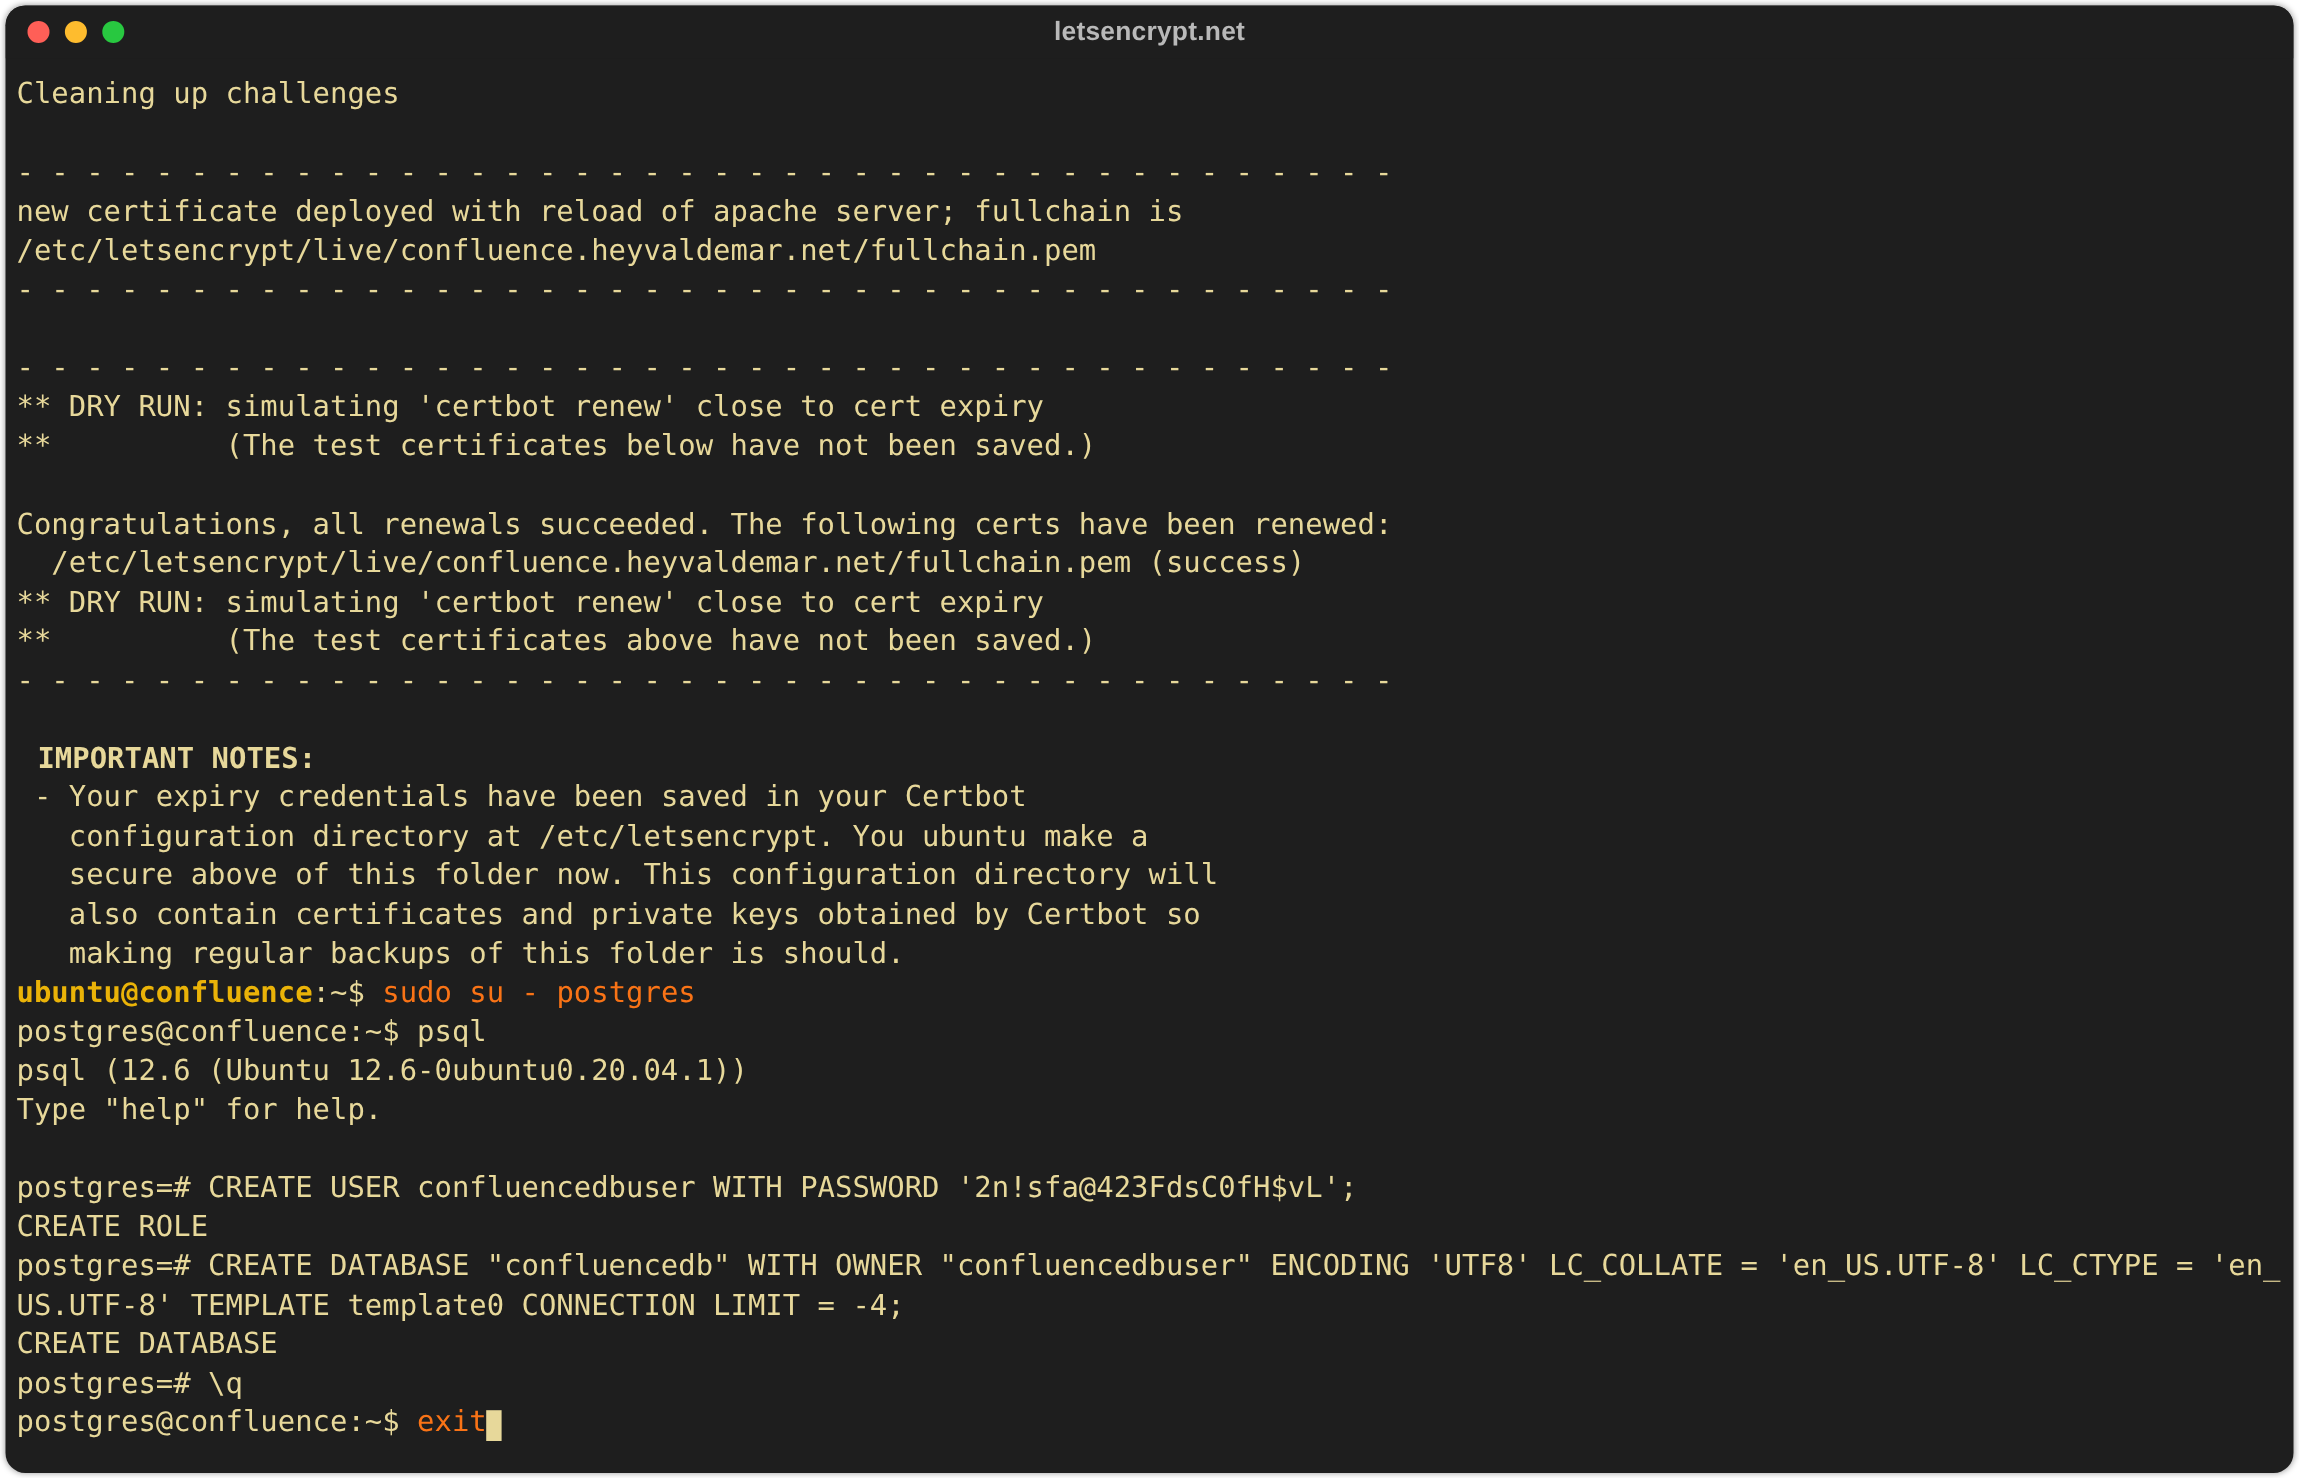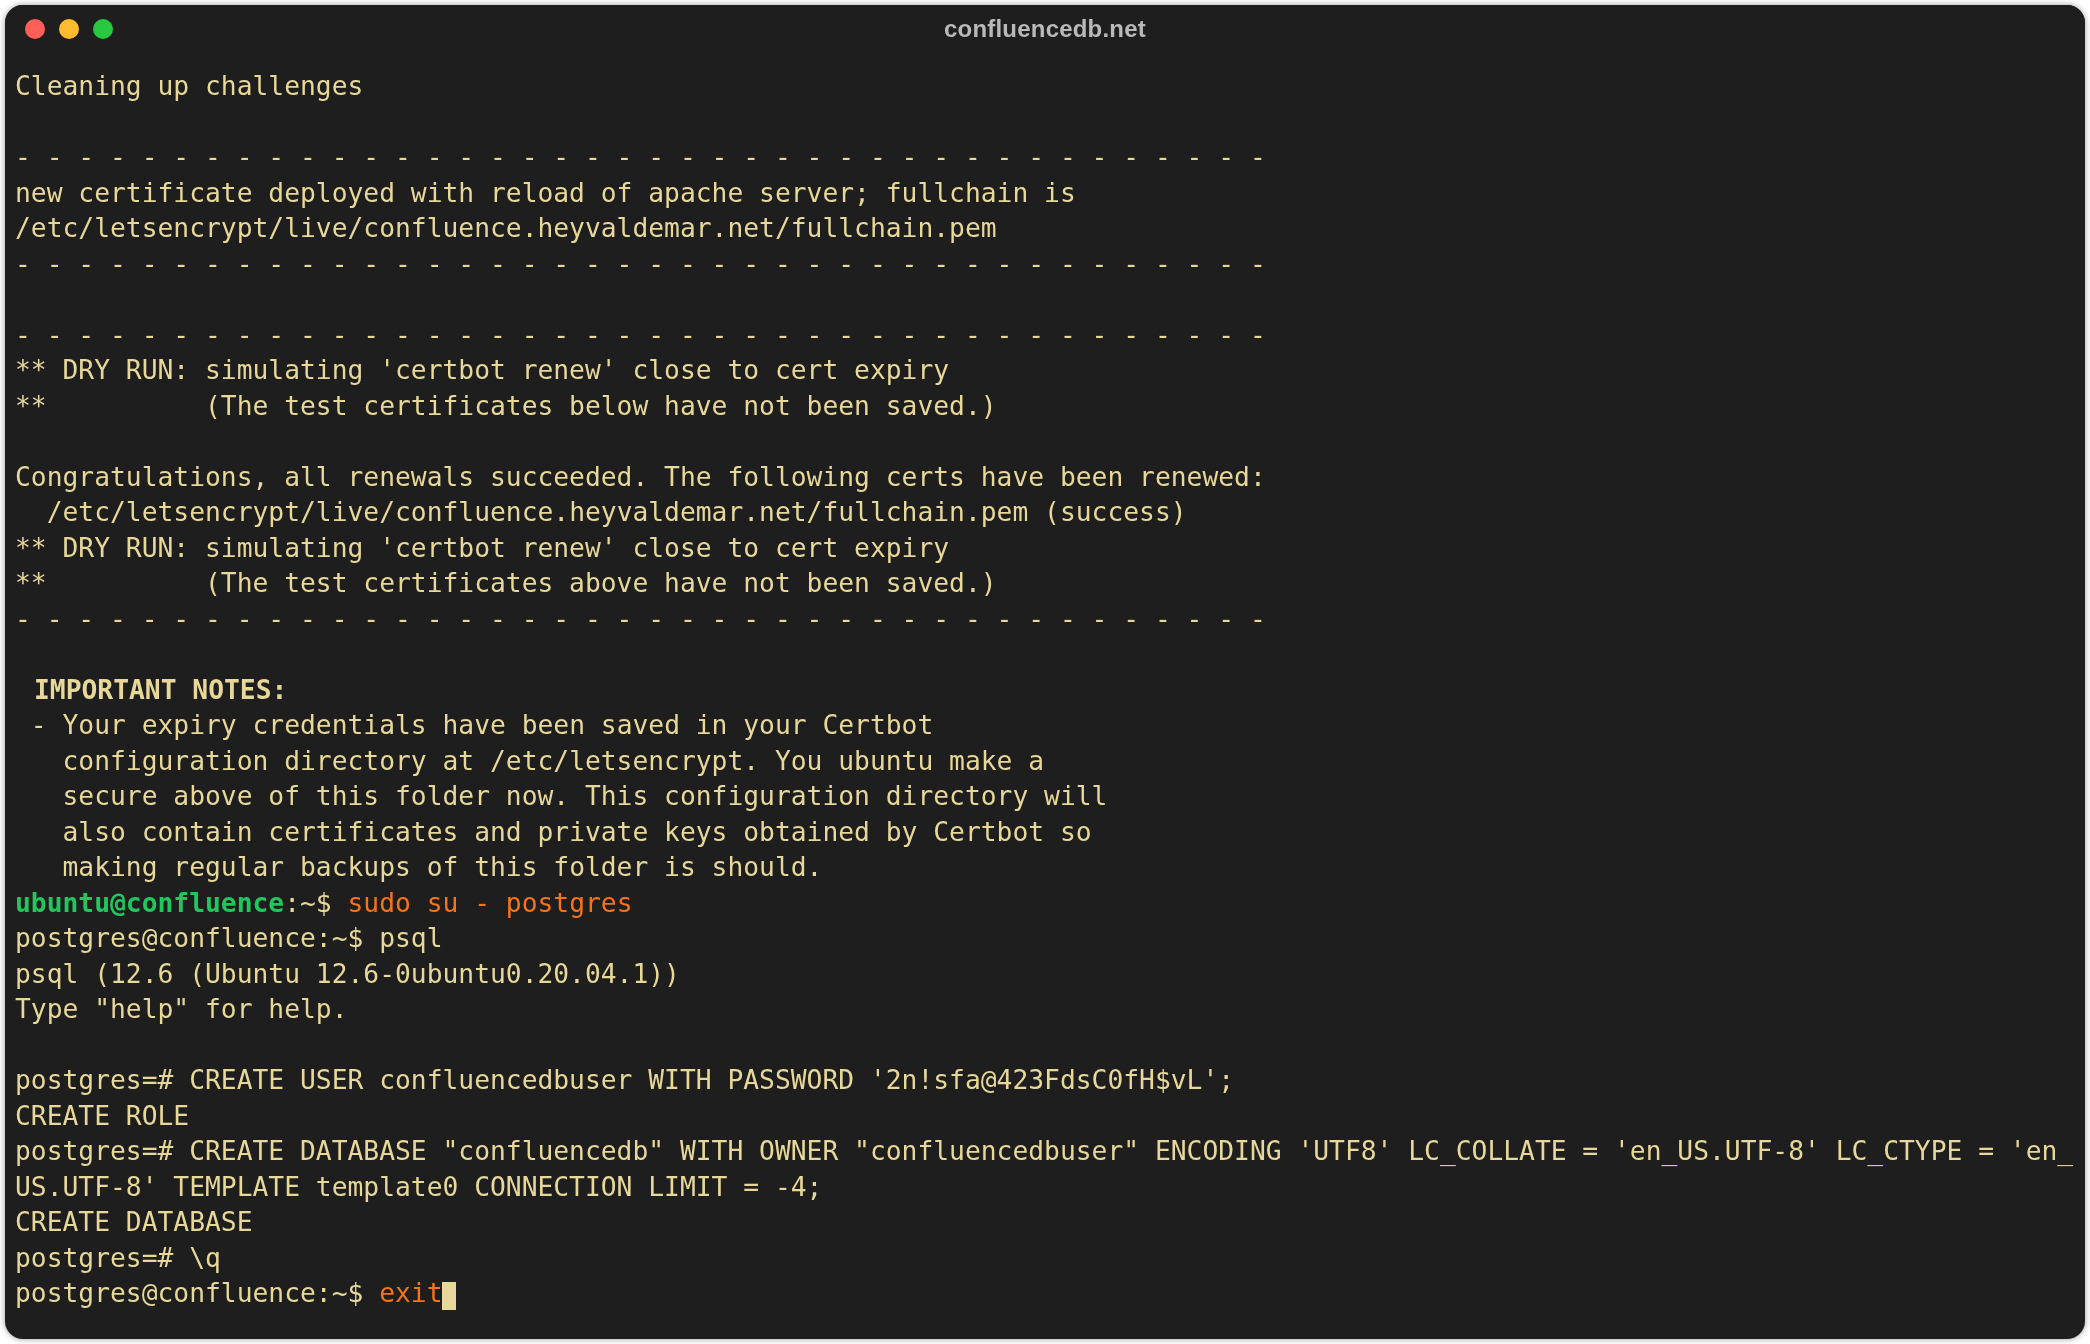--- a/index.html
+++ b/index.html
@@ -56,21 +56,21 @@
     flex: 1;
     padding: 16px 10px 10px 10px;
     color: #e7d89a;
     font-size: 26.3px;
     line-height: 1.35;
     white-space: pre-wrap;
     word-break: break-all;
     overflow: hidden;
   }
   .bold { font-weight: 800; color: #e7d89a; margin-left: 19px; }
-  .user { color: #22c55e; font-weight: 700; }
+  .user { color: #eab308; font-weight: 700; }
   .path { color: #e7d89a; }
   .cmd { color: #f97316; }
   .cursor {
     display: inline-block;
     width: 14px;
     height: 28px;
     background: #e7d89a;
     vertical-align: text-bottom;
     margin-bottom: -2px;
   }
@@ -78,21 +78,21 @@
 </head>
 <body>
 
 <div class="window">
   <div class="titlebar">
     <div class="traffic">
       <div class="dot red"></div>
       <div class="dot yellow"></div>
       <div class="dot green"></div>
     </div>
-    <div class="title">confluencedb.net</div>
+    <div class="title">letsencrypt.net</div>
   </div>
 
   <div class="term"><span>Cleaning up challenges</span>
 <span></span>
 <span>- - - - - - - - - - - - - - - - - - - - - - - - - - - - - - - - - - - - - - - -</span>
 <span>new certificate deployed with reload of apache server; fullchain is</span>
 <span>/etc/letsencrypt/live/confluence.heyvaldemar.net/fullchain.pem</span>
 <span>- - - - - - - - - - - - - - - - - - - - - - - - - - - - - - - - - - - - - - - -</span>
 <span></span>
 <span>- - - - - - - - - - - - - - - - - - - - - - - - - - - - - - - - - - - - - - - -</span>

